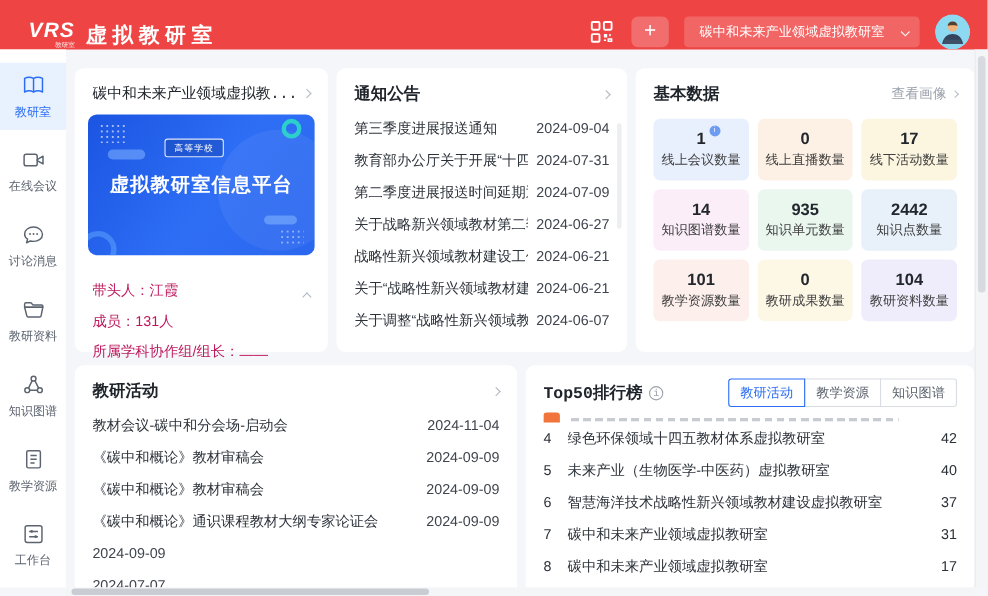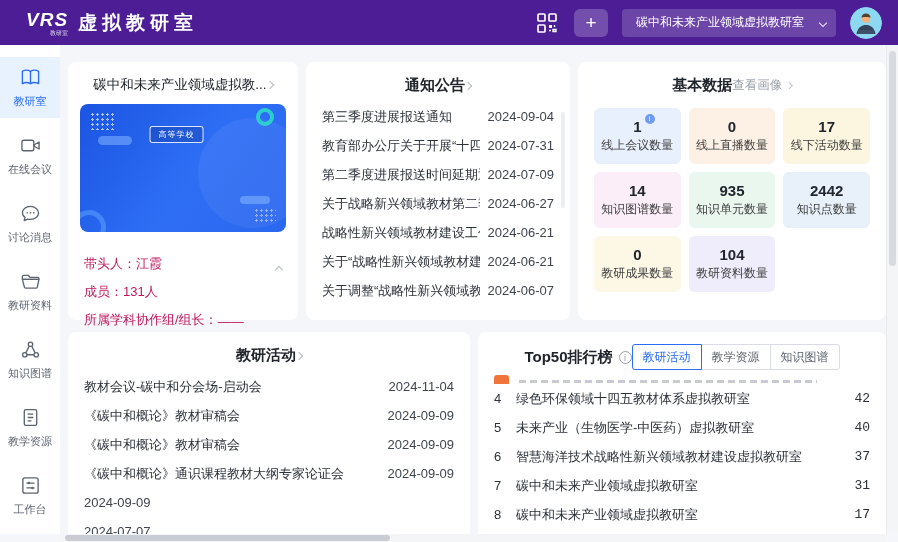--- a/index.html
+++ b/index.html
@@ -1,22 +1,22 @@
 <!DOCTYPE html>
 <html><head>
 <meta charset="utf-8">
 <style>
   html,body{margin:0;padding:0;background:#e9ebf0;}
   *{box-sizing:border-box;}
   .page{position:relative;width:898px;height:542px;background:#f4f6fa;overflow:hidden;
         font-family:"Liberation Sans","DejaVu Sans",sans-serif;-webkit-font-smoothing:antialiased;}
 
   
-  .header{position:absolute;top:0;left:0;right:0;height:45px;background:#4c1d95;
-          display:flex;align-items:center;justify-content:space-between;padding:0 16px 0 26px;}
+  .header{position:absolute;top:0;left:0;right:0;height:45px;background:#ef4444;
+          display:flex;align-items:flex-end;justify-content:space-between;padding:0 16px 0 26px;}
   .logo{display:flex;align-items:center;gap:10px;color:#fff;}
   .logo-mark{display:flex;flex-direction:column;align-items:flex-end;line-height:1;}
   .logo-mark .vrs{font-style:italic;font-weight:800;font-size:19px;letter-spacing:1px;}
   .logo-mark-sub{font-size:6px;opacity:.85;margin-top:1px;}
   .logo-text{font-size:19px;font-weight:700;letter-spacing:5px;}
   .header-right{display:flex;align-items:center;gap:14px;}
   .qr-btn{width:26px;height:26px;display:flex;align-items:center;justify-content:center;cursor:pointer;}
   .add-btn{width:34px;height:28px;border:none;border-radius:6px;background:rgba(255,255,255,.22);
            color:#fff;font-size:19px;line-height:26px;text-align:center;padding:0;cursor:pointer;
            font-family:inherit;}
@@ -38,21 +38,21 @@
            padding-top:12px;display:flex;flex-direction:column;align-items:center;}
   .side-item{width:60px;height:62px;margin-bottom:7px;display:flex;flex-direction:column;
              align-items:center;justify-content:center;gap:6px;color:#5c6470;cursor:pointer;}
   .side-item.active{background:#e8f1fe;color:#2a6df4;}
   .side-label{font-size:11px;}
   .side-icon{height:21px;display:flex;}
 
   
   .main{position:absolute;top:45px;left:60px;right:12px;bottom:8px;overflow:hidden;}
   .card{position:absolute;background:#fff;border-radius:8px;}
-  .card-head{display:flex;align-items:center;justify-content:center;padding:14px 16px 0 16px;}
+  .card-head{display:flex;align-items:center;justify-content:space-between;padding:14px 16px 0 16px;font-family:Liberation Mono, monospace;}
   .card-head h3{margin:0;font-size:15px;font-weight:600;color:#20252c;display:flex;align-items:center;}
 
   
   .card-room{left:8px;top:17px;width:230px;height:258px;}
   .card-room .card-head h3{font-size:13.5px;font-weight:500;max-width:188px;white-space:nowrap;overflow:hidden;}
   .banner{position:relative;margin:10px 12px 0;height:128px;border-radius:8px;overflow:hidden;cursor:pointer;
           background:linear-gradient(125deg,#1b55e2 0%,#2e6ef5 55%,#2a67ef 100%);}
   .banner-badge{position:absolute;top:22px;left:50%;transform:translateX(-62%);
                 border:1px solid rgba(255,255,255,.85);background:rgba(18,58,158,.35);
                 color:#fff;font-size:8px;padding:2px 8px;border-radius:3px;letter-spacing:1px;}
@@ -102,21 +102,21 @@
   .seg-tabs{display:flex;}
   .seg-tab{height:26px;padding:0 10px;font-size:12px;background:#fff;border:1px solid #d9dde3;
            color:#5d646e;margin-left:-1px;cursor:pointer;font-family:inherit;white-space:nowrap;}
   .seg-tab:first-child{border-radius:3px 0 0 3px;margin-left:0;}
   .seg-tab:last-child{border-radius:0 3px 3px 0;}
   .seg-tab.active{border-color:#2a6df4;color:#2a6df4;position:relative;z-index:1;}
   .rank-list{padding:3px 16px 0;}
   .rank-row{height:29px;display:flex;align-items:center;font-size:13px;color:#2c323a;cursor:pointer;}
   .rank-num{width:22px;flex-shrink:0;}
   .rank-name{flex:1;white-space:nowrap;overflow:hidden;}
-  .rank-value{width:34px;text-align:right;flex-shrink:0;font-family:Liberation Mono, monospace;}
+  .rank-value{width:34px;text-align:right;flex-shrink:0;}
   .rank-clipped{height:11px;overflow:hidden;display:flex;align-items:flex-end;gap:10px;cursor:pointer;}
   .medal{width:15px;height:14px;border-radius:3px;transform:translateY(5px);flex-shrink:0;}
   .dash-strip{height:3px;width:298px;margin-bottom:1px;opacity:.65;
               background:repeating-linear-gradient(90deg,#aab0b9 0 7px,transparent 7px 11px);}
 
   
   .v-scrollbar{position:absolute;top:45px;right:0;bottom:8px;width:12px;background:#f4f5f7;border-left:1px solid #e8eaed;}
   .v-thumb{position:absolute;top:6px;right:2px;width:7px;height:215px;border-radius:4px;background:#d7dade;cursor:pointer;}
   .h-scrollbar{position:absolute;left:60px;right:12px;bottom:0;height:8px;background:#f4f5f7;}
   .h-thumb{position:absolute;left:5px;top:1px;width:325px;height:6px;border-radius:3px;background:#c9cdd3;cursor:pointer;}
@@ -242,20 +242,21 @@
       </div>
       <div class="banner">
         <div class="bdec bd-dots"></div>
         <div class="bdec bd-circle"></div>
         <div class="bdec bd-ring-teal"></div>
         <div class="bdec bd-ring-blue"></div>
         <div class="bdec bd-pill1"></div>
         <div class="bdec bd-pill2"></div>
         <div class="bdec bd-dots2"></div>
         <span class="banner-badge">高等学校</span>
+        <div class="banner-title">虚拟教研室信息平台</div>
       </div>
       <div class="room-rows">
         <div class="room-row">
           <span>带头人：</span>
           <span>江霞</span>
           <i class="chev up"></i>
         </div>
         <div class="room-row">
           <span>成员：</span>
           <span>131人</span>
@@ -330,20 +331,24 @@
     <div class="stat-value"><span class="sv">14</span></div>
     <div class="stat-label">知识图谱数量</div>
   </div>
           <div class="stat-tile" style="background: rgb(233, 247, 239);">
     <div class="stat-value"><span class="sv">935</span></div>
     <div class="stat-label">知识单元数量</div>
   </div>
           <div class="stat-tile" style="background: rgb(232, 241, 250);">
     <div class="stat-value"><span class="sv">2442</span></div>
     <div class="stat-label">知识点数量</div>
+  </div>
+          <div class="stat-tile" style="background: rgb(253, 239, 236);">
+    <div class="stat-value"><span class="sv">101</span></div>
+    <div class="stat-label">教学资源数量</div>
   </div>
           <div class="stat-tile" style="background: rgb(253, 247, 229);">
     <div class="stat-value"><span class="sv">0</span></div>
     <div class="stat-label">教研成果数量</div>
   </div>
           <div class="stat-tile" style="background: rgb(239, 237, 251);">
     <div class="stat-value"><span class="sv">104</span></div>
     <div class="stat-label">教研资料数量</div>
   </div>
         </div>

